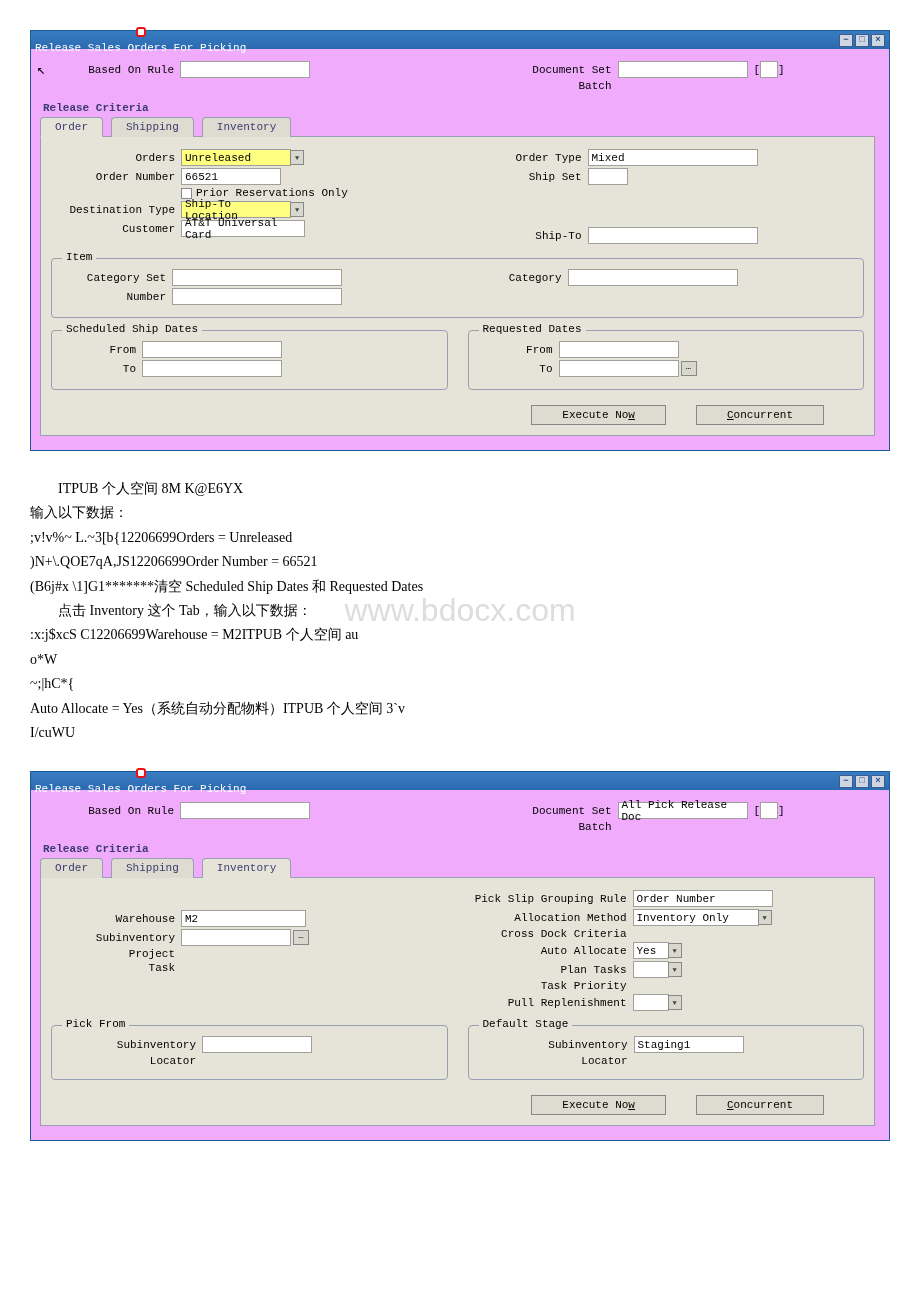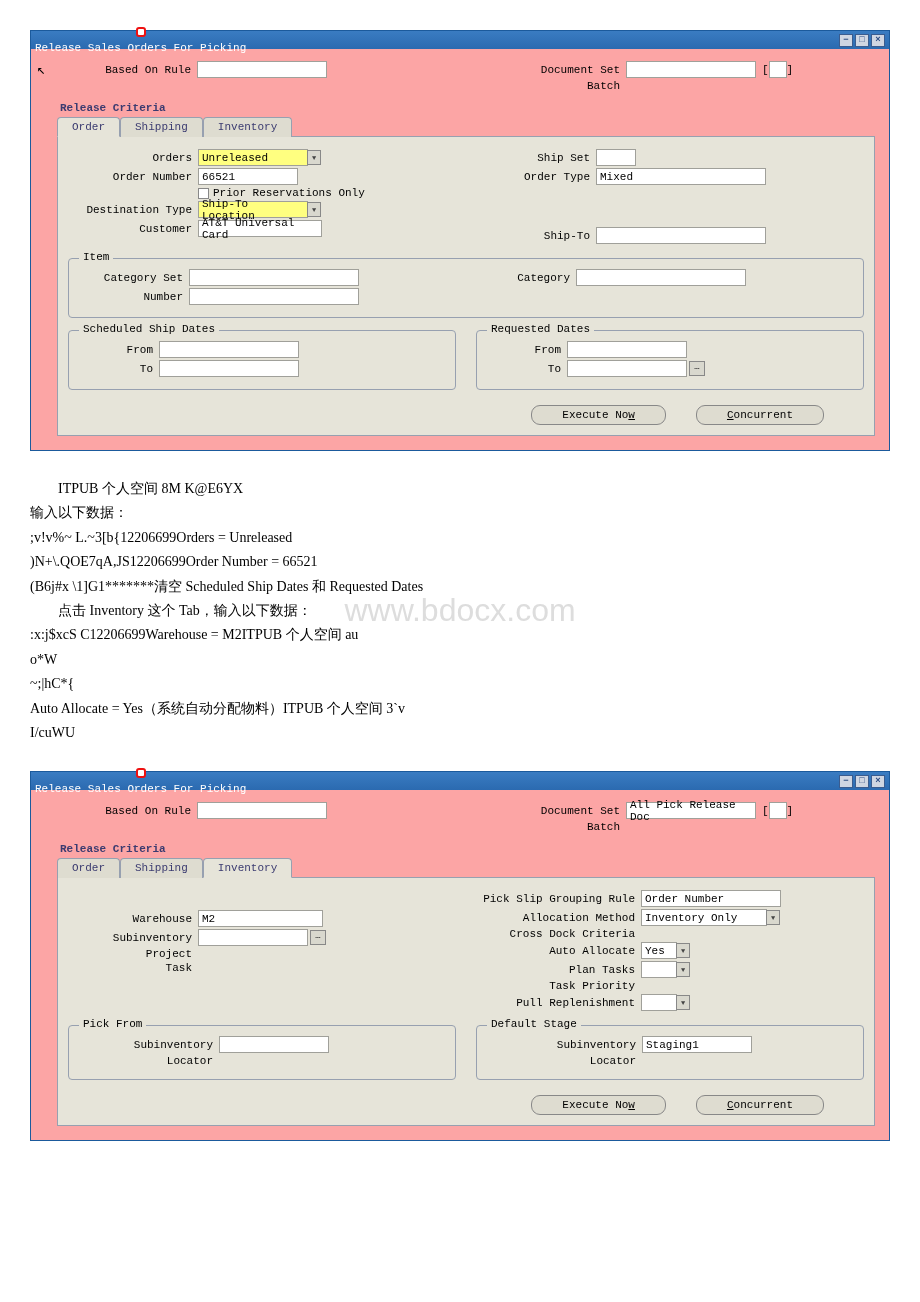--- a/index.html
+++ b/index.html
@@ -63,22 +63,22 @@
       background: #cfd6e2;
       border: 1px solid #3a5c8f;
       font-size: 9px;
       line-height: 11px;
       text-align: center;
       color: #2a4a80;
       font-weight: bold;
     }
     .win-btn.close { color: #2a4a80; }
     .window-body {
-      padding: 10px 14px 14px 26px;
-      background: #fca5a5;
+      padding: 10px 14px 14px 9px;
+      background: #f0abfc;
     }
     .form-row {
       display: flex;
       align-items: center;
       margin: 2px 0;
     }
     .lbl {
       text-align: right;
       padding-right: 6px;
       color: #000;
@@ -132,21 +132,21 @@
       border-bottom: 1px solid #97a0b0;
       margin-top: 2px;
     }
     .tab {
       padding: 3px 14px;
       border-top: 1px solid #97a0b0;
       border-left: 1px solid #97a0b0;
       border-right: 1px solid #97a0b0;
       background: #dedcd0;
       color: #3b3b70;
-      margin-right: 0;
+      margin-right: 8px;
       border-radius: 4px 4px 0 0;
       position: relative;
       top: 1px;
     }
     .tab.active {
       background: #e6e4d9;
       border-bottom: 1px solid #e6e4d9;
       color: #3b3b70;
       font-weight: normal;
     }
@@ -192,21 +192,21 @@
       display: flex;
       justify-content: flex-end;
       gap: 30px;
       margin-top: 15px;
       padding-right: 40px;
     }
     .btn {
       border: 1px solid #888;
       background: #dedcd0;
       padding: 3px 30px;
-      border-radius: 9px;
+      border-radius: 0;
       font-family: "Courier New", monospace;
       font-size: 11px;
     }
     .bracket-box {
       display: inline-flex;
       align-items: center;
       margin-left: 6px;
     }
     .bracket-box .fld {
       width: 18px;
@@ -302,26 +302,26 @@
             <div class="fld yellow" style="width:110px">Ship-To Location</div>
             <span class="dropdown-arrow">▼</span>
           </div>
           <div class="form-row">
             <div class="lbl" style="width:130px">Customer</div>
             <div class="fld" style="width:124px">AT&amp;T Universal Card</div>
           </div>
         </div>
         <div class="col">
           <div class="form-row">
+            <div class="lbl" style="width:120px">Order Type</div>
+            <div class="fld" style="width:170px">Mixed</div>
+          </div>
+          <div class="form-row">
             <div class="lbl" style="width:120px">Ship Set</div>
             <div class="fld" style="width:40px"></div>
-          </div>
-          <div class="form-row">
-            <div class="lbl" style="width:120px">Order Type</div>
-            <div class="fld" style="width:170px">Mixed</div>
           </div>
           <div class="form-row" style="height:18px"></div>
           <div class="form-row" style="height:18px"></div>
           <div class="form-row">
             <div class="lbl" style="width:120px">Ship-To</div>
             <div class="fld" style="width:170px"></div>
           </div>
         </div>
       </div>
 

